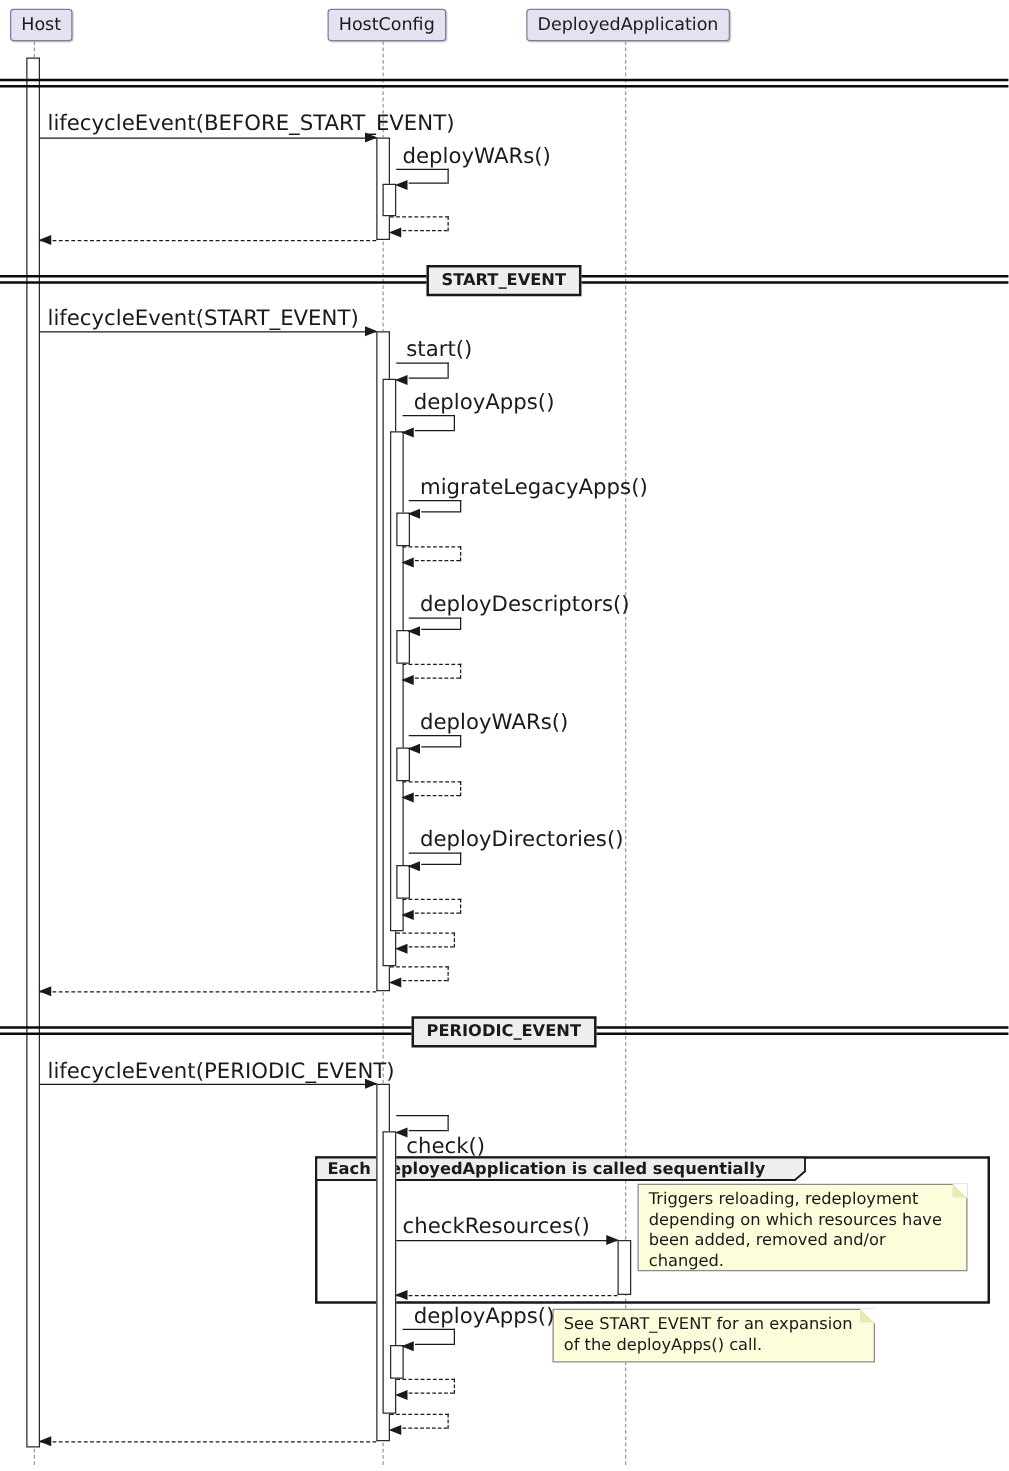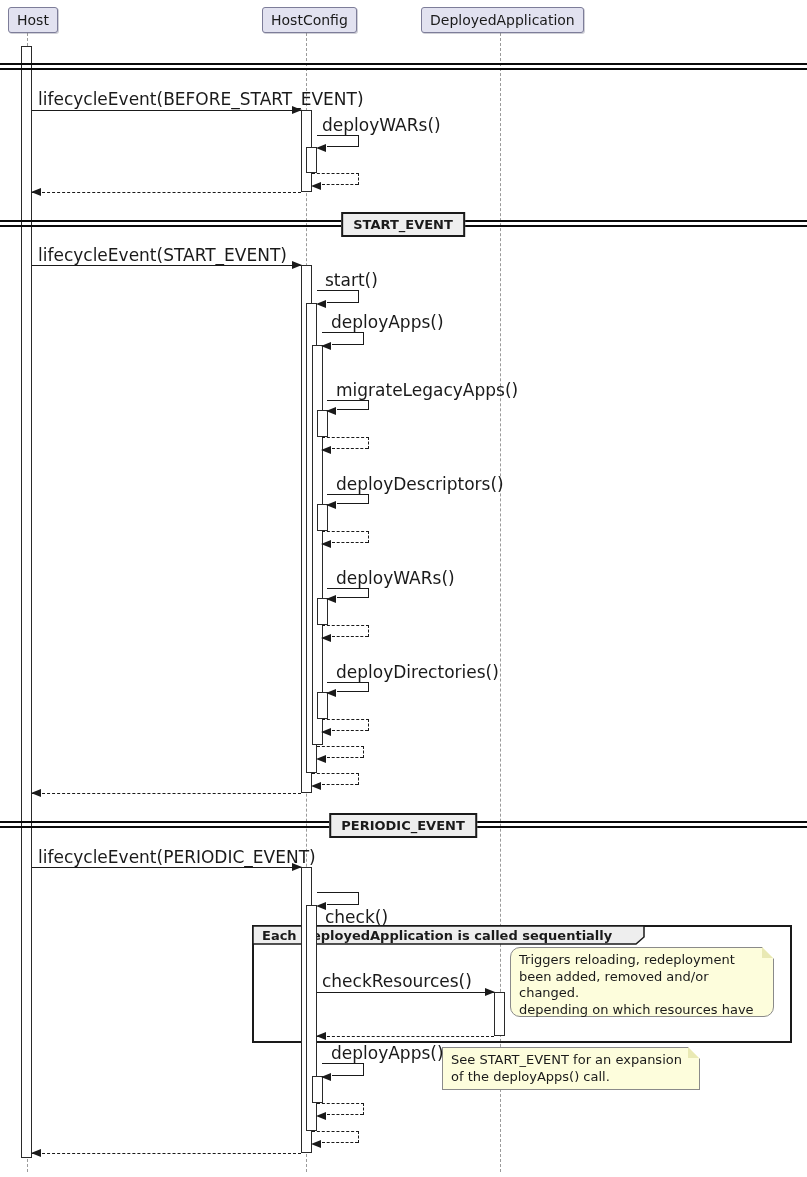--- a/index.html
+++ b/index.html
@@ -177,26 +177,26 @@
     </div>
   <div class="act z3" style="left:306px;top:905px;height:226px;"></div>
 
   <div class="group" style="left:252px;top:925px;width:536px;height:114px;">
     <svg width="394" height="20" style="position:absolute;left:-2px;top:-2px;">
       <path d="M1,1 H392 V12 L384,19 H1 Z" fill="#EEEEEE" stroke="#1a1a1a" stroke-width="1.5"></path>
     </svg>
     <div class="group-title" style="left:8px;top:1px;">Each DeployedApplication is called sequentially</div>
   </div>
 
-  <div class="note" style="left:510px;top:947px;width:246px;height:60px;border-radius:10px;">
+  <div class="note" style="left:510px;top:947px;width:246px;height:60px;">
     <span class="fold-cover"></span>
     <span class="fold-flap"></span>
     <div>Triggers reloading, redeployment</div>
+    <div>depending on which resources have</div>
     <div>been added, removed and/or changed.</div>
-    <div>depending on which resources have</div>
   </div>
 
   <div class="msg-label z5" style="left:322px;top:974px;">checkResources()</div>
   <div class="harrow z5" style="left:317px;top:992px;width:177px;">
       <span class="ah-r"></span>
     </div>
   <div class="act z3" style="left:494px;top:992px;height:44px;"></div>
   <div class="harrow dash z5" style="left:317px;top:1036px;width:177px;">
       <span class="ah-l"></span>
     </div>

